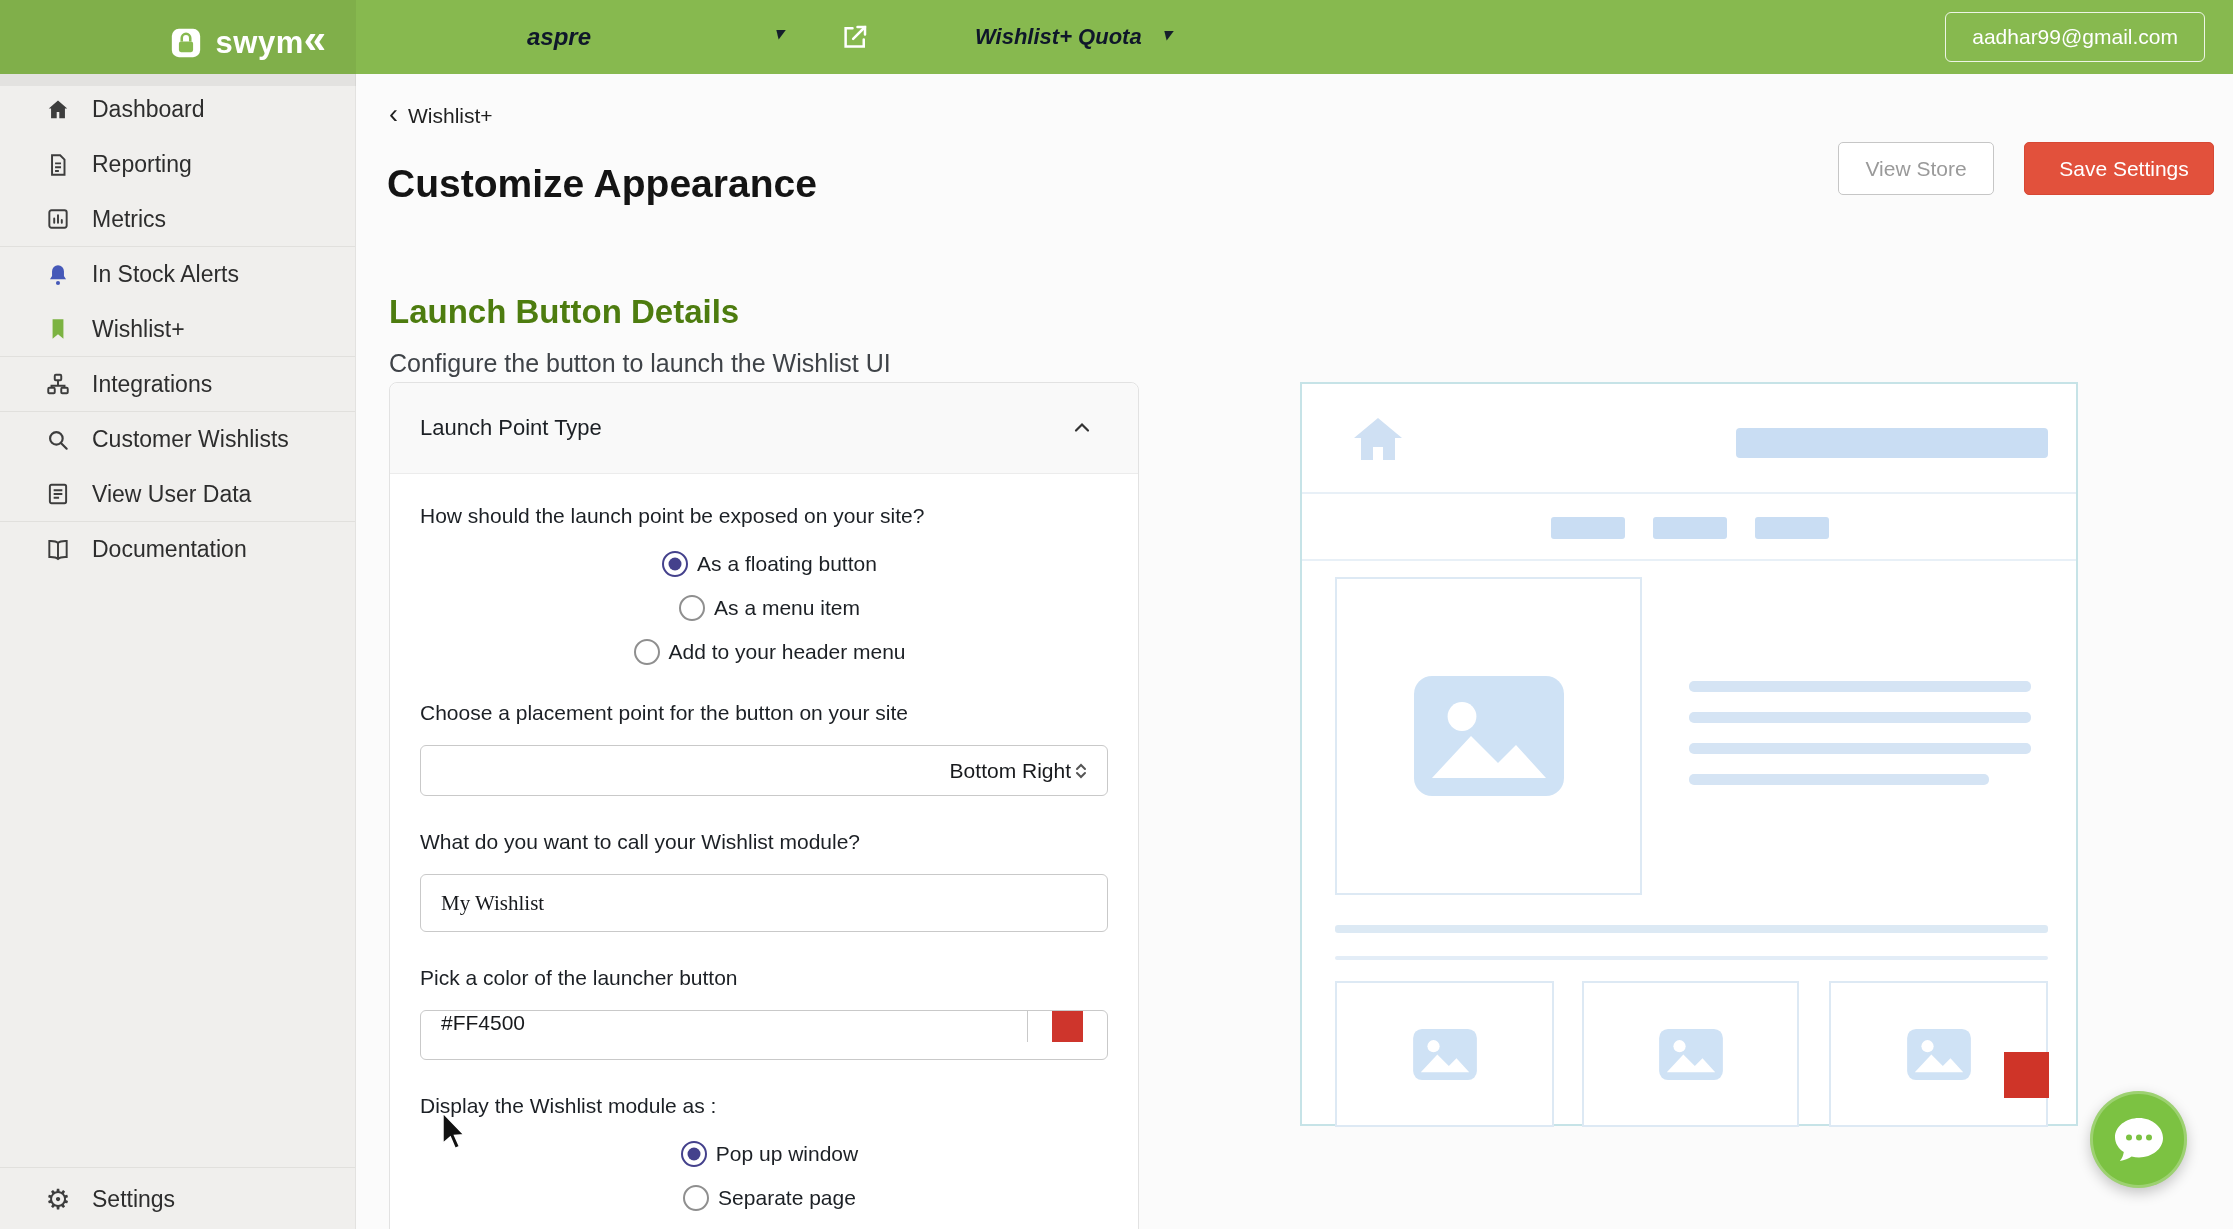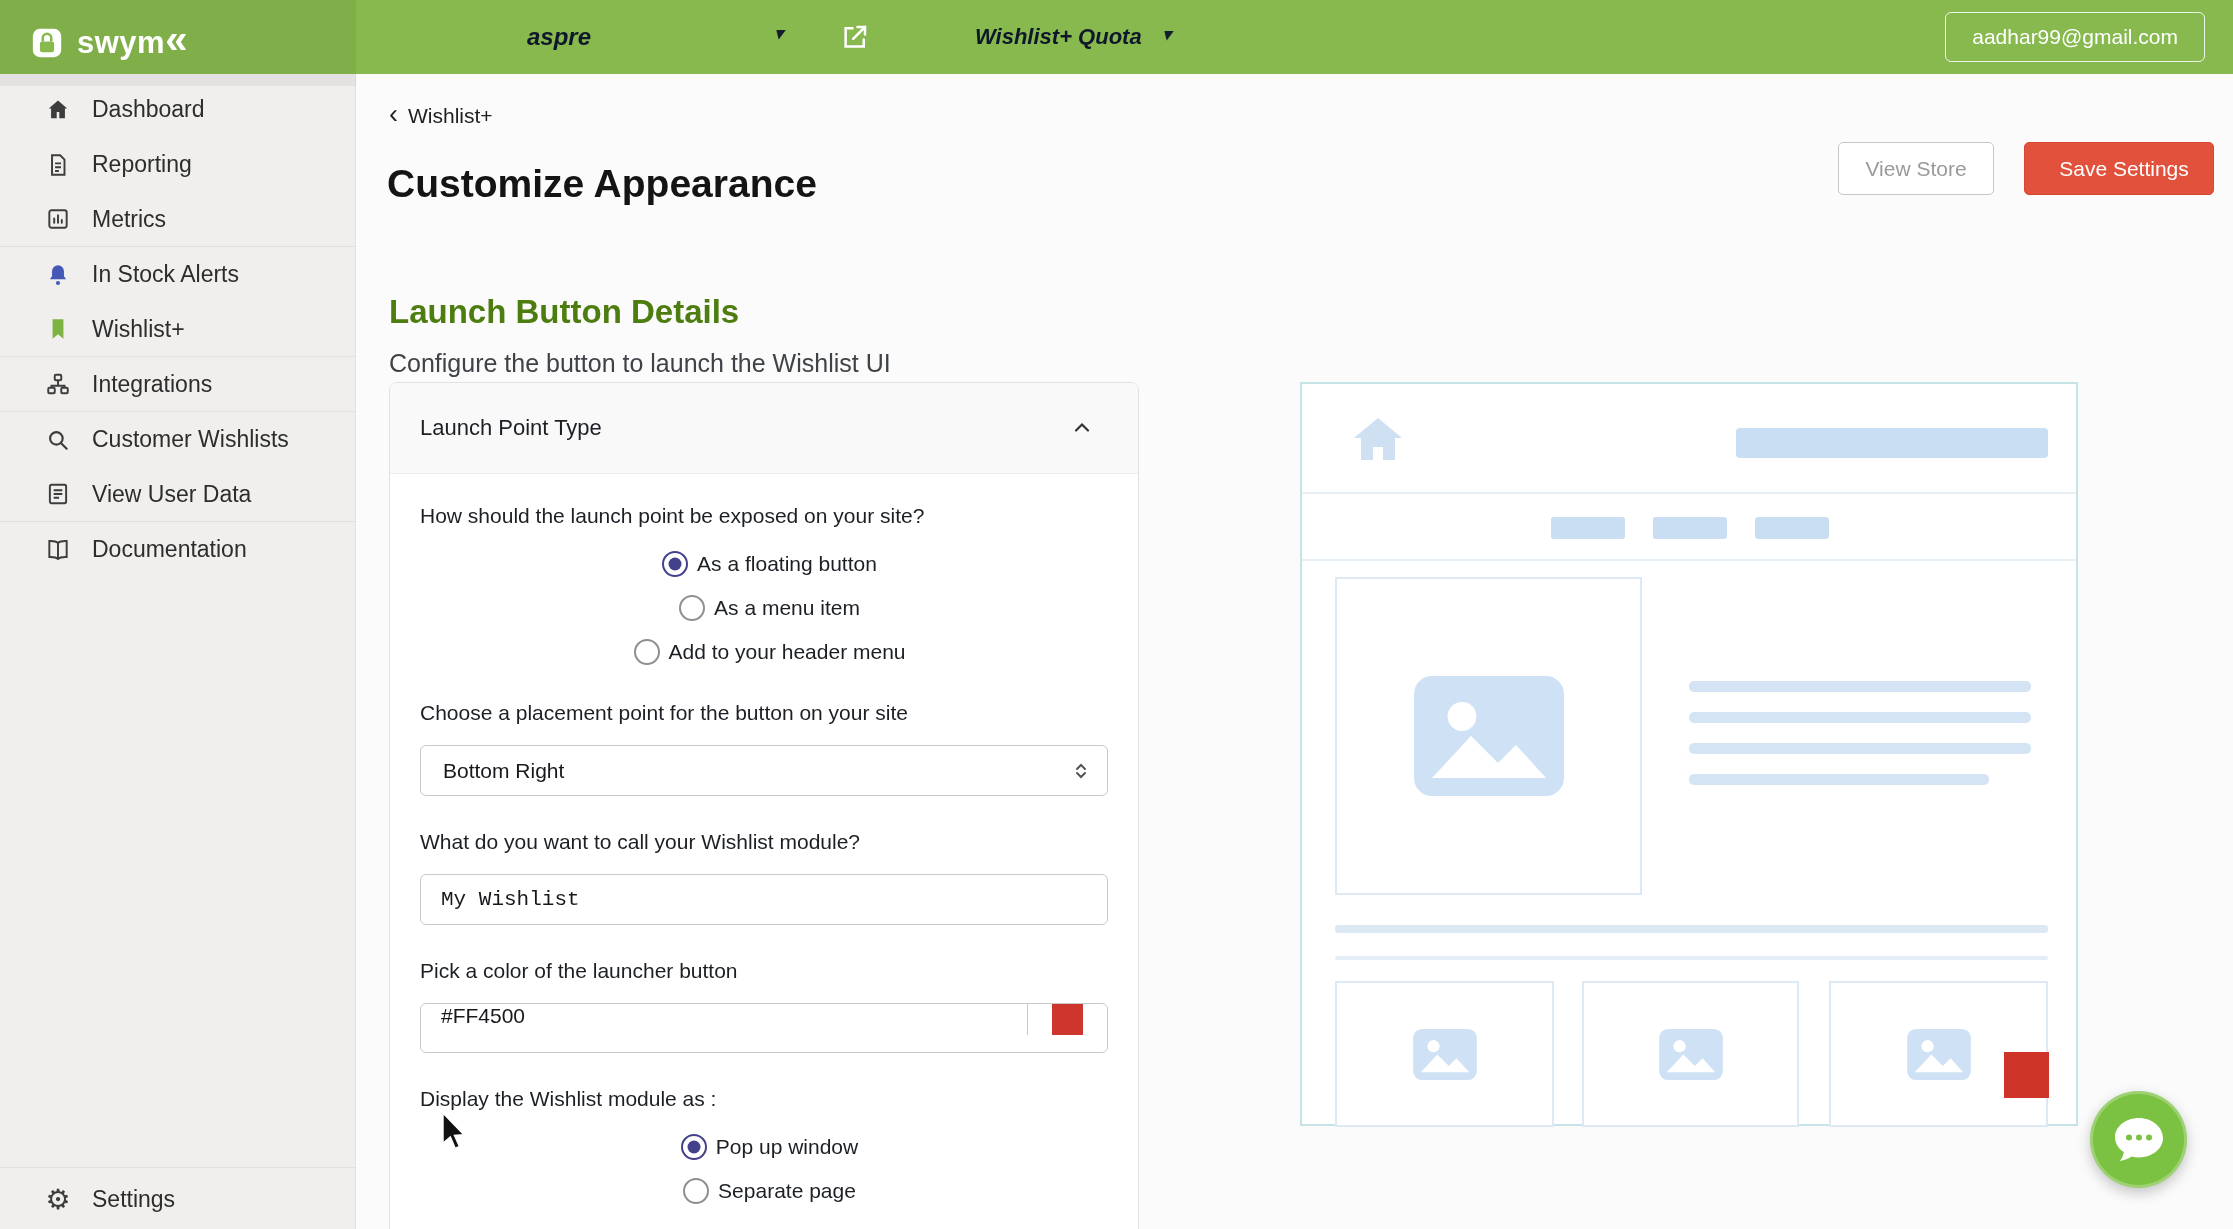--- a/index.html
+++ b/index.html
@@ -3,21 +3,21 @@
 <meta charset="utf-8">
 <style>
   html,body{margin:0;padding:0;}
   body{width:2233px;height:1229px;overflow:hidden;position:relative;
        font-family:"Liberation Sans",sans-serif;background:#fbfbfb;color:#212325;}
   *{box-sizing:border-box;}
 
   
   .topbar{position:absolute;top:0;left:0;width:2233px;height:74px;background:#87b94f;z-index:30;}
   .topbar-left{position:absolute;left:0;top:0;width:356px;height:86px;display:flex;align-items:center;
-               justify-content:flex-start;padding:0 30px;background:rgba(0,0,0,.05);}
+               justify-content:flex-end;padding:0 30px;background:rgba(0,0,0,.05);}
   .brand{display:flex;align-items:center;gap:13px;color:#fff;font-size:31px;font-weight:700;letter-spacing:.5px;}
   .collapse{color:#fff;font-size:40px;font-weight:700;line-height:1;margin-top:-8px;cursor:pointer;}
   .tb-item{position:absolute;top:50%;transform:translateY(-50%);display:flex;align-items:flex-start;color:#0f172a;cursor:pointer;font-style:italic;}
   .store-select{left:527px;width:256px;justify-content:space-between;font-size:24px;font-weight:700;}
   .extlink{left:840px;}
   .quota{left:975px;width:196px;justify-content:space-between;font-size:22px;font-weight:600;}
   .caret{font-size:17px;opacity:.95;}
   .email{position:absolute;right:28px;top:50%;transform:translateY(-50%);border:1px solid rgba(255,255,255,.85);
          border-radius:6px;padding:12px 26px;color:#fff;font-size:21px;cursor:pointer;}
 
@@ -48,23 +48,23 @@
               background:#f9f9f9;border-bottom:1px solid #ececec;border-radius:8px 8px 0 0;font-size:22px;color:#1c2025;cursor:pointer;}
   .panel-body{padding:30px 30px 0 30px;}
   .q{font-size:21px;color:#1c2025;margin:0 0 20px 0;}
   .mt{margin-top:34px;}
   .radio-row{display:flex;align-items:center;gap:9px;margin:0 0 13px 0;padding-left:11px;font-size:21px;color:#1c2025;height:31px;cursor:pointer;justify-content:center;}
   .radio{width:26px;height:26px;border:2px solid #8f8f8f;border-radius:50%;background:#fff;position:relative;flex:0 0 26px;}
   .radio.checked{border-color:#44418c;}
   .radio.checked::after{content:"";position:absolute;left:50%;top:50%;transform:translate(-50%,-50%);
                         width:13px;height:13px;border-radius:50%;background:#44418c;}
   .select{height:51px;border:1px solid #c9c9c9;border-radius:6px;background:#fff;display:flex;align-items:center;
-          justify-content:space-between;padding:0 16px 0 22px;font-size:21px;color:#17191c;margin-top:14px;cursor:pointer;}
-  .tinput{width:100%;height:51px;border:1px solid #c9c9c9;border-radius:6px;background:#fff;padding:16px 20px;
-          font-size:21px;color:#17191c;font-family:Liberation Mono, monospace;margin-top:14px;display:block;}
+          justify-content:flex-end;padding:0 16px 0 22px;font-size:21px;color:#17191c;margin-top:14px;cursor:pointer;}
+  .tinput{width:100%;height:58px;border:1px solid #c9c9c9;border-radius:6px;background:#fff;padding:16px 20px;
+          font-size:21px;color:#17191c;font-family:Liberation Serif, serif;margin-top:14px;display:block;}
   .color-field{height:50px;border:1px solid #c9c9c9;border-radius:6px;background:#fff;display:flex;align-items:flex-start;margin-top:14px;overflow:hidden;}
   .color-text{flex:1;display:flex;align-items:center;padding:0 20px;font-size:21px;color:#17191c;}
   .swatch-box{width:80px;border-left:1px solid #c9c9c9;display:flex;align-items:center;justify-content:center;cursor:pointer;}
   .swatch{width:31px;height:31px;background:#ce352c;}
 
   
   .preview{position:absolute;left:944px;top:308px;width:778px;height:744px;background:#fff;border:2px solid #c6e3e7;}
   .pvblock{position:absolute;background:#c9ddf3;border-radius:4px;}
   .pv-home{position:absolute;left:52px;top:34px;}
   .pv-div{position:absolute;left:0;right:0;height:2px;background:#e8f0f7;}

